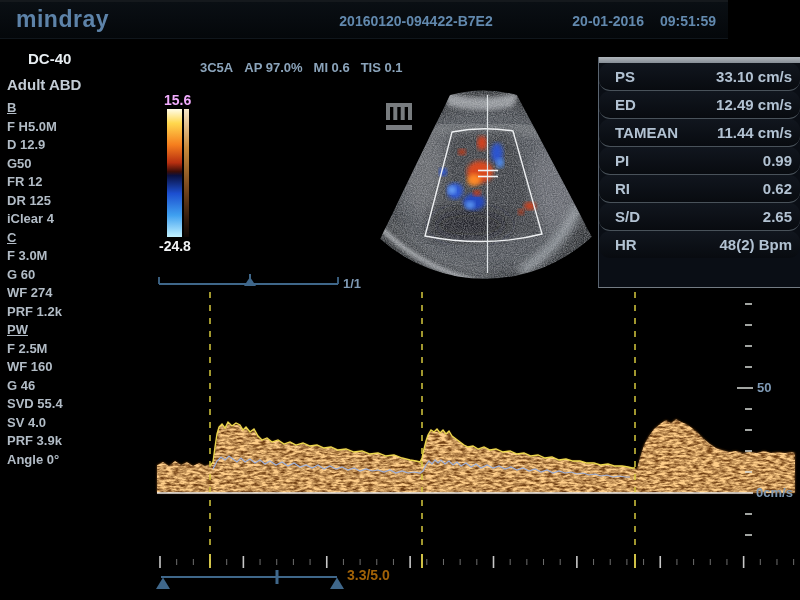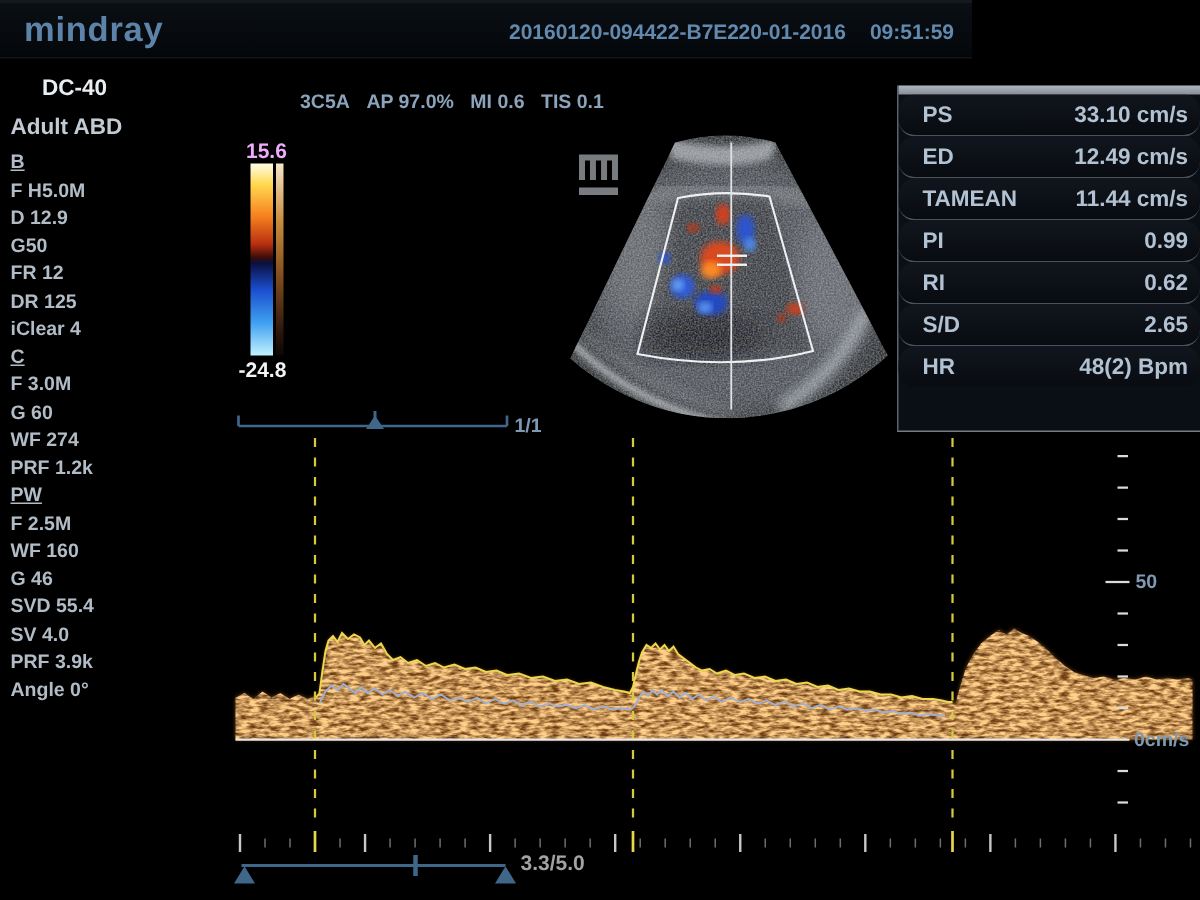--- a/index.html
+++ b/index.html
@@ -1,20 +1,20 @@
 <!DOCTYPE html>
 <html><head>
 <meta charset="utf-8">
 <style>
   html,body{margin:0;padding:0;background:#000;}
   #screen{position:relative;width:800px;height:600px;background:#000;overflow:hidden;
           font-family:"Liberation Sans",sans-serif;-webkit-font-smoothing:antialiased;}
   .abs{position:absolute;}
   
-  #topbar{left:0;top:0;width:648px;height:36px;background:linear-gradient(180deg,#0a0f14,#04070a);
+  #topbar{left:0;top:0;width:728px;height:36px;background:linear-gradient(180deg,#0a0f14,#04070a);
           border-top:2px solid #15191d;border-bottom:1px solid #10161c;}
   #logo{left:16px;top:4px;font-size:23px;font-weight:bold;color:#5d83a9;letter-spacing:.5px;}
   #studyid{left:0;top:11px;width:800px;text-align:center;font-size:14px;font-weight:bold;color:#6289ae;padding-left:16px;}
   #datetime{right:12px;top:11px;font-size:14px;font-weight:bold;color:#6289ae;display:flex;gap:16px;}
   
   #sidebar{left:0;top:36px;width:152px;height:564px;color:#aeb9c4;}
   #model{left:28px;top:14px;font-size:15px;font-weight:bold;color:#e8eef2;}
   #preset{left:7px;top:40px;font-size:15px;font-weight:bold;color:#c2cbd4;}
   #params{left:7px;top:63px;font-size:13px;font-weight:bold;line-height:18.5px;color:#b2bcc6;}
   .sec-h{text-decoration:underline;}
@@ -33,21 +33,21 @@
   #results-strip{height:6px;background:linear-gradient(180deg,#b0b6bc,#878e96);}
   .rrow{height:27px;display:flex;align-items:center;justify-content:space-between;
         padding:0 8px 0 16px;border-bottom:1px solid #49525a;
         background:linear-gradient(180deg,#11161e 0%,#080b10 100%);
         font-size:15px;font-weight:bold;color:#b2c2d2;border-radius:11px;}
   .rrow:last-child{border-bottom:none;}
   
   #page-ind{left:343px;top:276px;font-size:13px;font-weight:bold;color:#7e99b4;}
   #vel50{left:757px;top:380px;font-size:13px;font-weight:bold;color:#7e99b4;}
   #vel0{left:756px;top:485px;width:44px;overflow:hidden;font-size:13px;font-weight:bold;color:#7e99b4;}
-  #sweeplab{left:347px;top:567px;font-size:14px;font-weight:bold;color:#a3a3a3;}
+  #sweeplab{left:347px;top:567px;font-size:14px;font-weight:bold;color:#a16207;}
   svg{display:block;}
 </style>
 </head>
 <body>
 
 <div id="screen">
 
   <div id="topbar" class="abs">
     <div id="logo" class="abs">mindray</div>
     <div id="studyid" class="abs">20160120-094422-B7E2</div>

